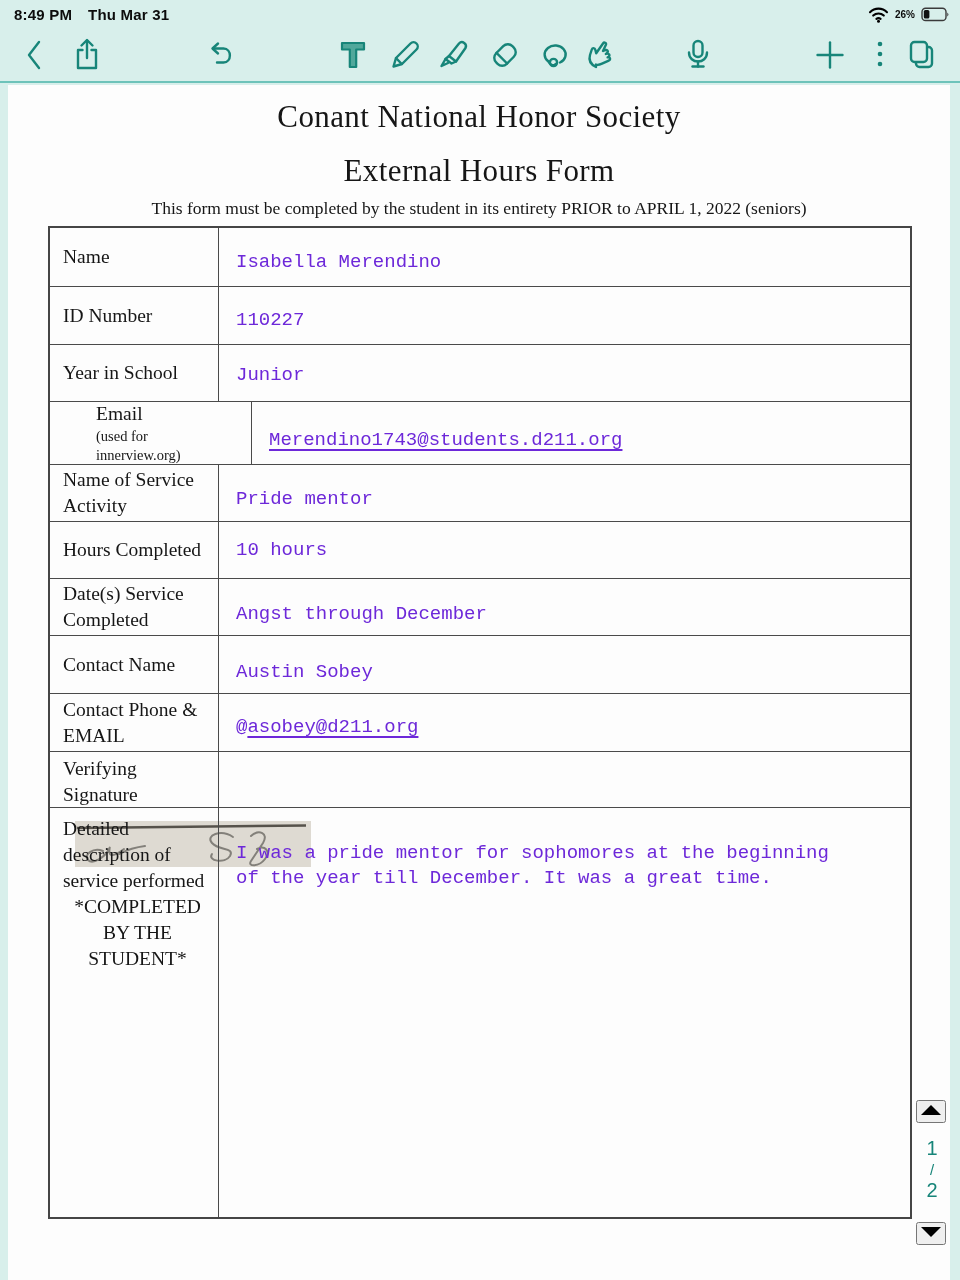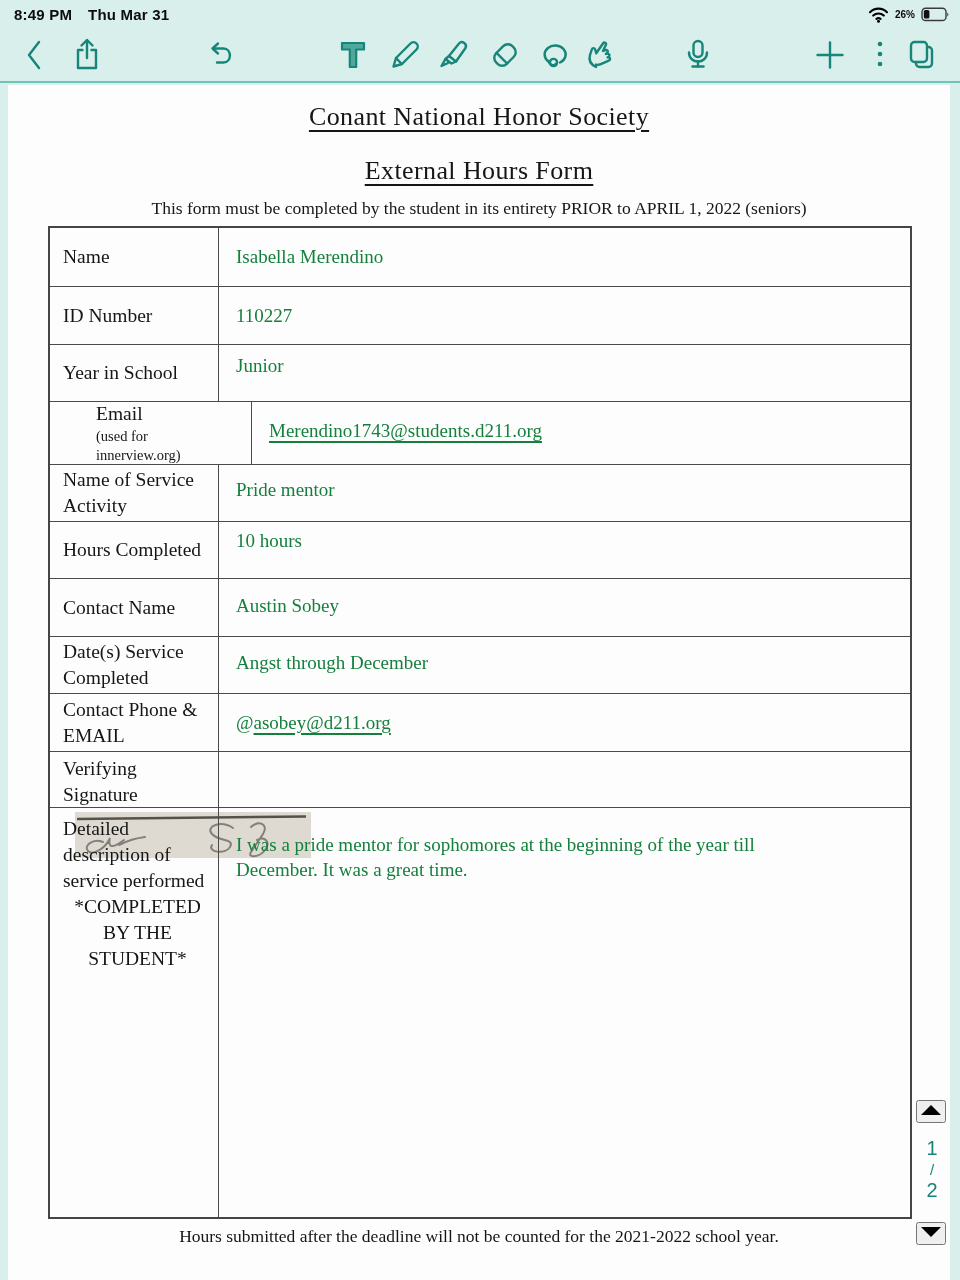--- a/index.html
+++ b/index.html
@@ -28,40 +28,40 @@
     background:none; border:none; cursor:pointer;
   }
   .tool svg { stroke:#178579; fill:none; stroke-width:2.4; stroke-linecap:round; stroke-linejoin:round; }
   
   .page {
     position:absolute; left:8px; top:85px; width:942px; height:1195px;
     background:#fdfdfd; color:#161616;
     font-family:"Liberation Serif", serif;
   }
   .doc-title {
-    margin-top:10px; text-align:center; font-size:26px; letter-spacing:.4px;
+    margin-top:10px; text-align:center; font-size:31px; letter-spacing:.4px;
     line-height:44px; font-weight:500;
-    text-decoration:underline; text-decoration-thickness:2px; text-underline-offset:5px;
+    text-decoration-thickness:2px; text-underline-offset:5px;
   }
   .doc-subtitle { text-align:center; font-size:17.5px; line-height:25px; margin-top:3px; }
   
   .form-table {
     margin:5px 0 0 40px; width:864px;
     border:2px solid #454545;
   }
   .trow { display:flex; border-bottom:1.5px solid #4a4a4a; }
   .trow:last-child { border-bottom:none; }
   .tlabel {
     width:169px; flex:none; border-right:1.5px solid #4a4a4a;
     display:flex; flex-direction:column; justify-content:center;
     padding:4px 6px 4px 13px; font-size:19.5px; line-height:26px;
   }
   .tvalue {
     flex:1; display:flex; align-items:center; padding-left:17px;
-    font-family:Liberation Serif, serif; font-size:19px; color:#15803d;
+    font-family:Liberation Mono, monospace; font-size:19px; color:#6d28d9;margin-top:9px;
   }
   .r0{height:59px;} .r1{height:58px;} .r2{height:57px;} .r3{height:63px;padding-left:33px;}
   .r4{height:57px;} .r5{height:57px;} .r6{height:57px;} .r7{height:58px;}
   .r8{height:58px;} .r9{height:56px;flex-direction:column;} .r10{height:409px;}
   .r10 .tlabel { justify-content:flex-start; padding-top:8px; }
   .r10 .tvalue { align-items:flex-start; padding-top:24px; }
   .label-note { font-size:14.5px; line-height:19px; }
   .label-emph { text-align:center; margin-top:0; }
   .u-line { text-decoration:underline; text-underline-offset:4px; text-decoration-thickness:1.5px; }
   .desc-text { max-width:600px; line-height:25px; }
@@ -235,31 +235,31 @@
         </div>
     </div>
 
     <div class="trow r5">
       <div class="tlabel">Hours Completed</div>
       <div class="tvalue" style="align-items:flex-start; padding-top:8px;">
           <span>10 hours</span>
         </div>
     </div>
 
+    <div class="trow r6">
+      <div class="tlabel">Date(s) Service Completed</div>
+      <div class="tvalue" style="align-items:flex-start; padding-top:15px;">
+          <span>Angst through December</span>
+        </div>
+    </div>
+
     <div class="trow r7">
       <div class="tlabel">Contact Name</div>
       <div class="tvalue" style="align-items:flex-start; padding-top:16px;">
           <span>Austin Sobey</span>
-        </div>
-    </div>
-
-    <div class="trow r6">
-      <div class="tlabel">Date(s) Service Completed</div>
-      <div class="tvalue" style="align-items:flex-start; padding-top:15px;">
-          <span>Angst through December</span>
         </div>
     </div>
 
     <div class="trow r8">
       <div class="tlabel">Contact Phone &amp; EMAIL</div>
       <div class="tvalue">
         <span>@</span>
           <span class="u-line">asobey@d211.org</span>
       </div>
     </div>
@@ -285,21 +285,20 @@
         <span>Detailed description of service performed</span>
         <span class="label-emph">*COMPLETED BY THE STUDENT*</span>
       </div>
       <div class="tvalue">
         <span class="desc-text">I was a pride mentor for sophomores at the beginning of the year till December. It was a great time.</span>
       </div>
     </div>
 
   </div>
 
-  <div class="doc-footer">Hours submitted after the deadline will not be counted for the 2021-2022 school year.</div>
 </div>
 
 <button class="pagenav chev nav-up">
   <svg width="26" height="16" viewBox="0 0 26 16">
       <polyline points="3,13 13,3 23,13"></polyline>
     </svg>
 </button>
 <div class="pagenav nav-count">
   <div>1</div>
   <div class="nav-sep">/</div>

